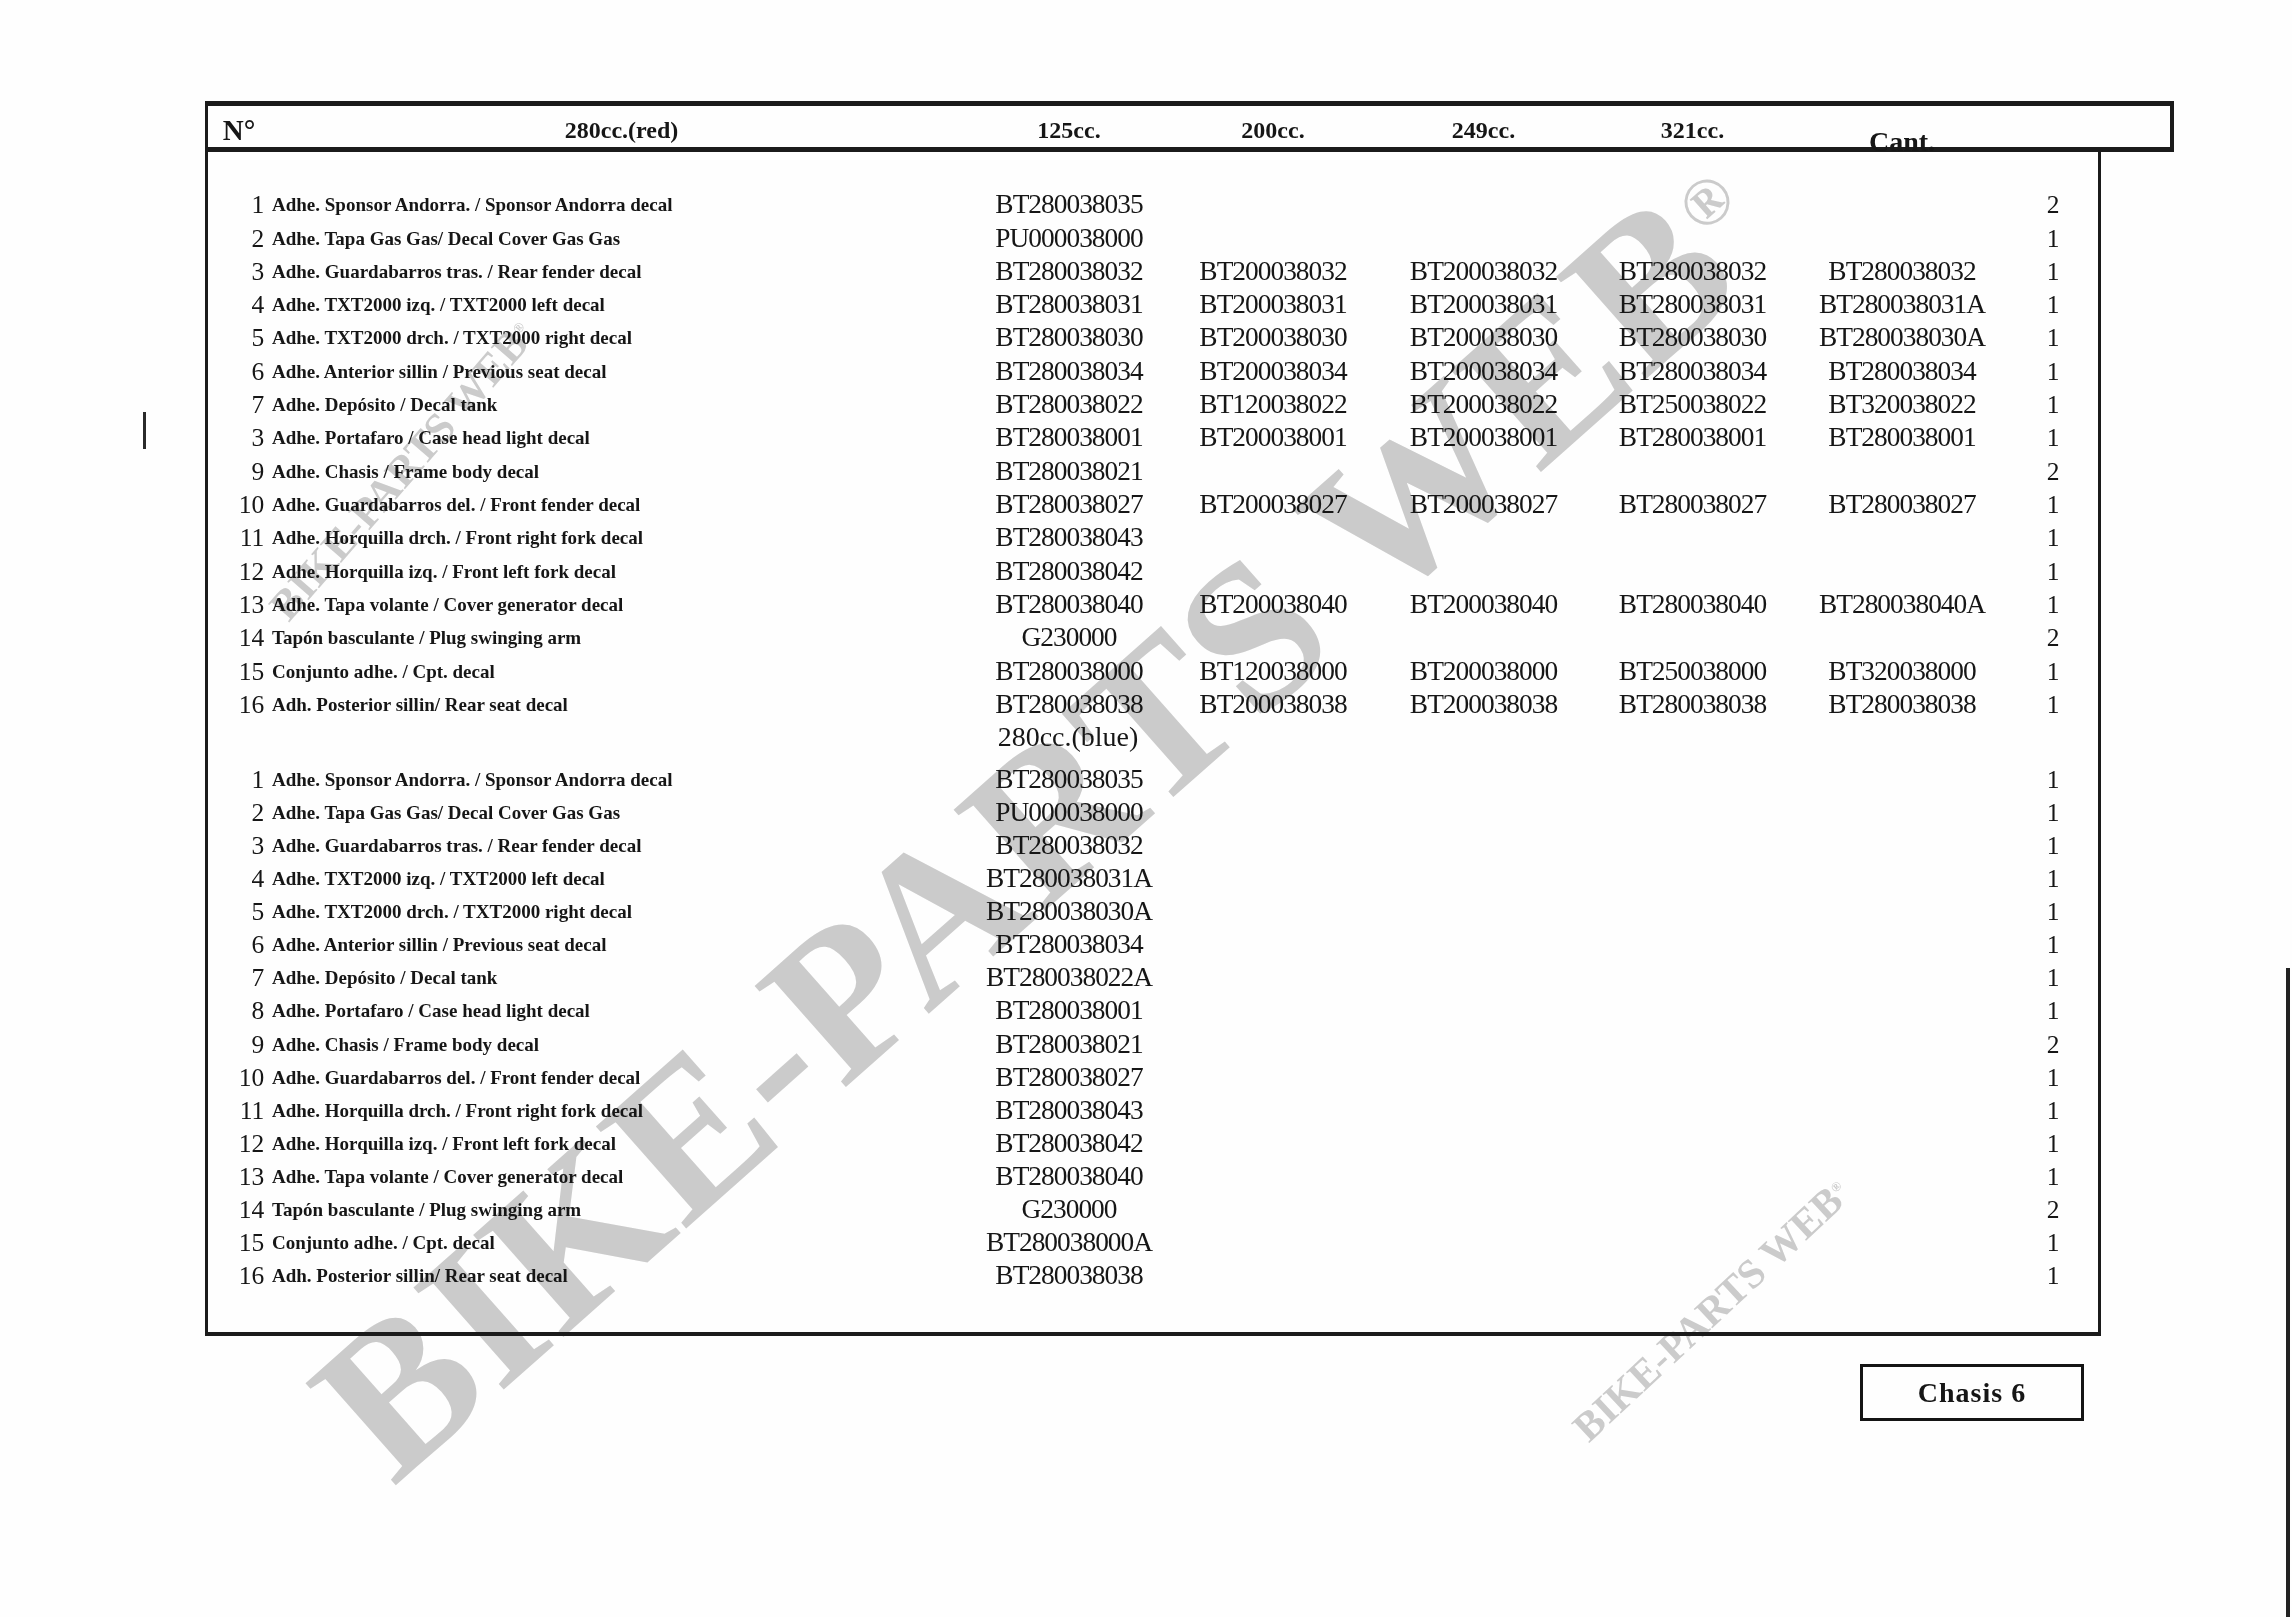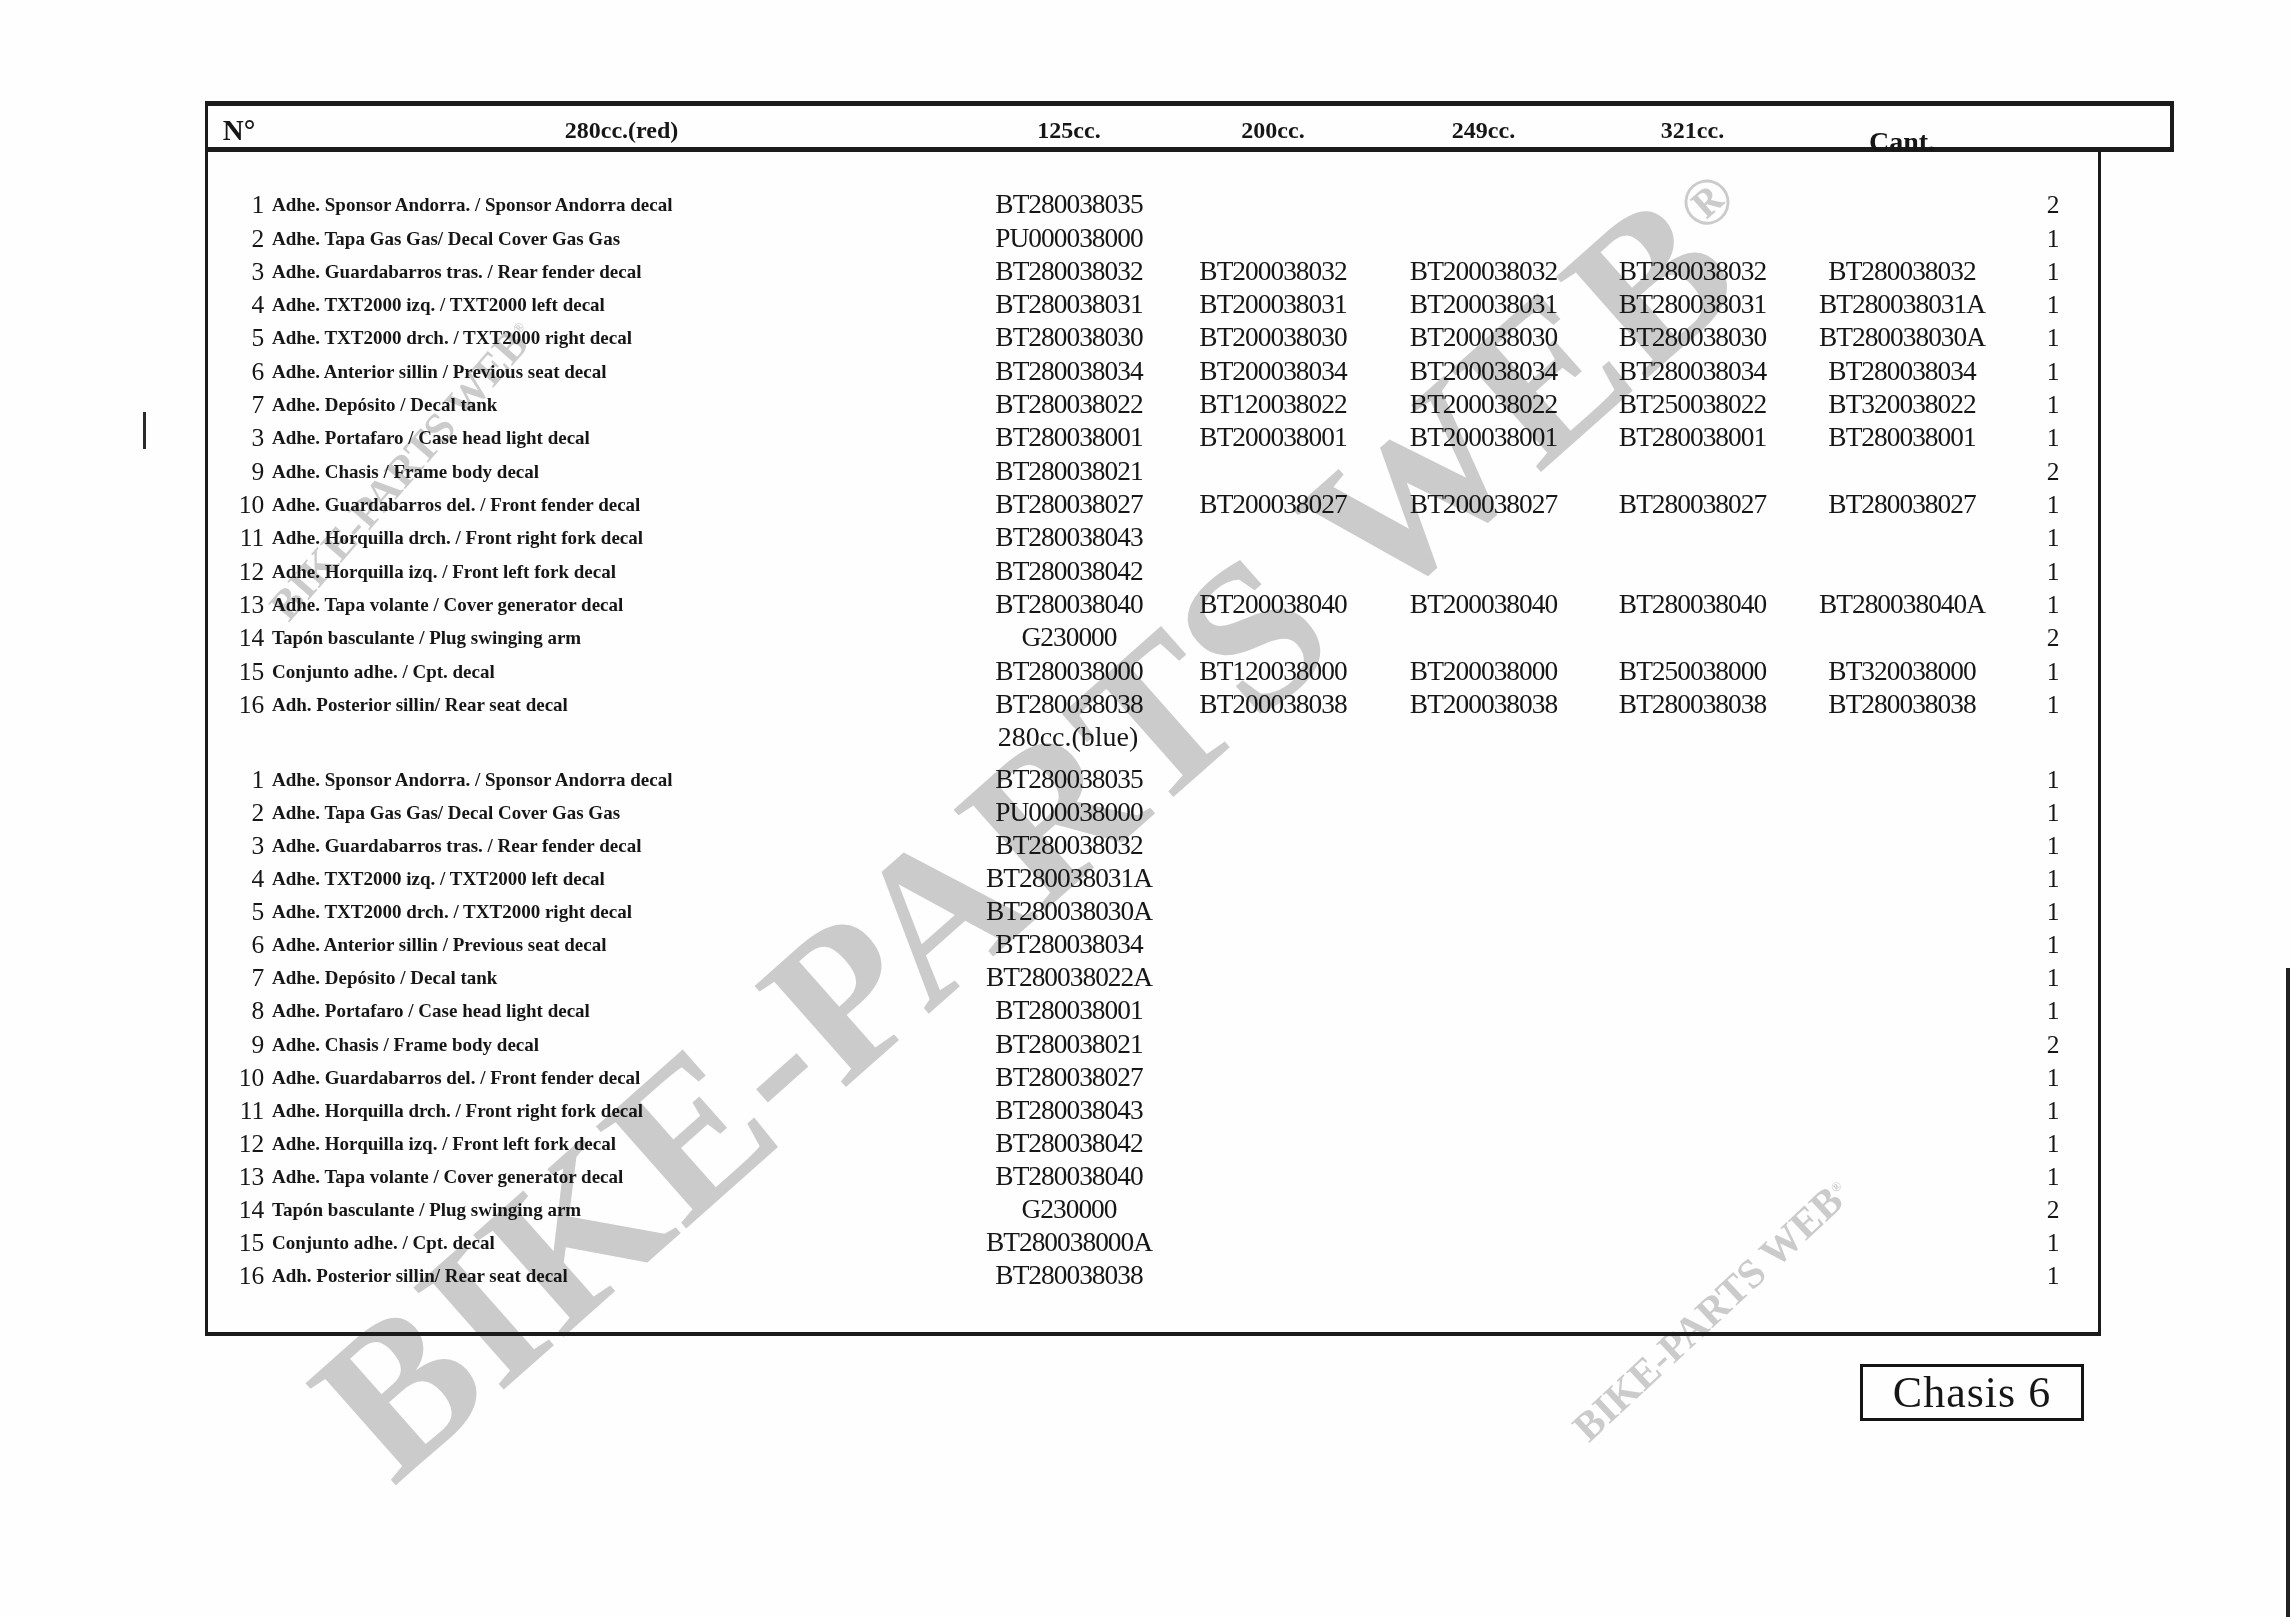--- a/index.html
+++ b/index.html
@@ -55,21 +55,21 @@
   .sub-header{
     position:absolute;left:970px;top:720px;width:196px;height:33px;
     text-align:center;font-size:28px;font-weight:400;z-index:3;line-height:33px;
   }
   
   .chasis-box{
     position:absolute;left:1860px;top:1364px;width:218px;height:51px;
     border:3.9px solid #141414;z-index:3;
     display:flex;align-items:center;justify-content:center;
   }
-  .chasis-box span{font-size:44px;font-weight:400;letter-spacing:1px;}
+  .chasis-box span{font-size:28px;font-weight:700;letter-spacing:1px;}
 </style>
 </head>
 <body>
 
 <div class="wm wm-large" style="color: rgb(201, 201, 201);"><span>BIKE-PARTS WEB</span><sup>®</sup></div>
 <div class="wm wm-medium" style="color: rgb(201, 201, 201);"><span>BIKE-PARTS WEB</span><sup>®</sup></div>
 <div class="wm wm-small" style="color: rgb(201, 201, 201);"><span>BIKE-PARTS WEB</span><sup>®</sup></div>
 
 <div class="line l-top"></div>
 <div class="line l-head-bottom"></div>

